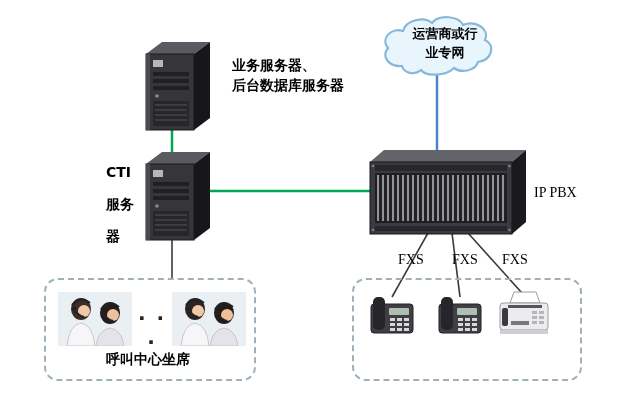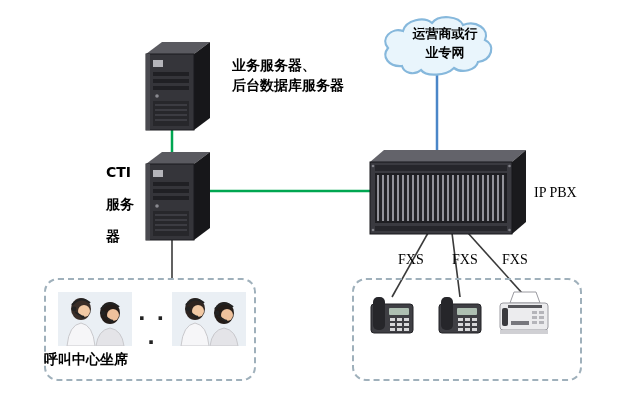--- a/index.html
+++ b/index.html
@@ -15,21 +15,21 @@
   }
   .pre{white-space:pre-line;}
   .label-serif{
     position:absolute;color:#000;font-size:14px;
     font-family:"Liberation Serif",serif;line-height:16px;
   }
   .group-box{
     position:absolute;border:2px dashed #9fb0bb;border-radius:14px;
     background:transparent;
   }
-  .group-label{position:absolute;text-align:left;font-weight:700;font-size:14px;color:#000;}
+  .group-label{position:absolute;text-align:center;font-weight:700;font-size:14px;color:#000;}
   .dots{
     position:absolute;font-size:20px;font-weight:700;color:#222;
     letter-spacing:2px;text-align:center;
   }
   .cloud-text{
     position:absolute;text-align:center;font-weight:700;font-size:13px;
     line-height:19px;color:#000;
   }
   .pbx{position:absolute;left:368px;top:148px;width:160px;height:88px;}
   .pbx-slats{

